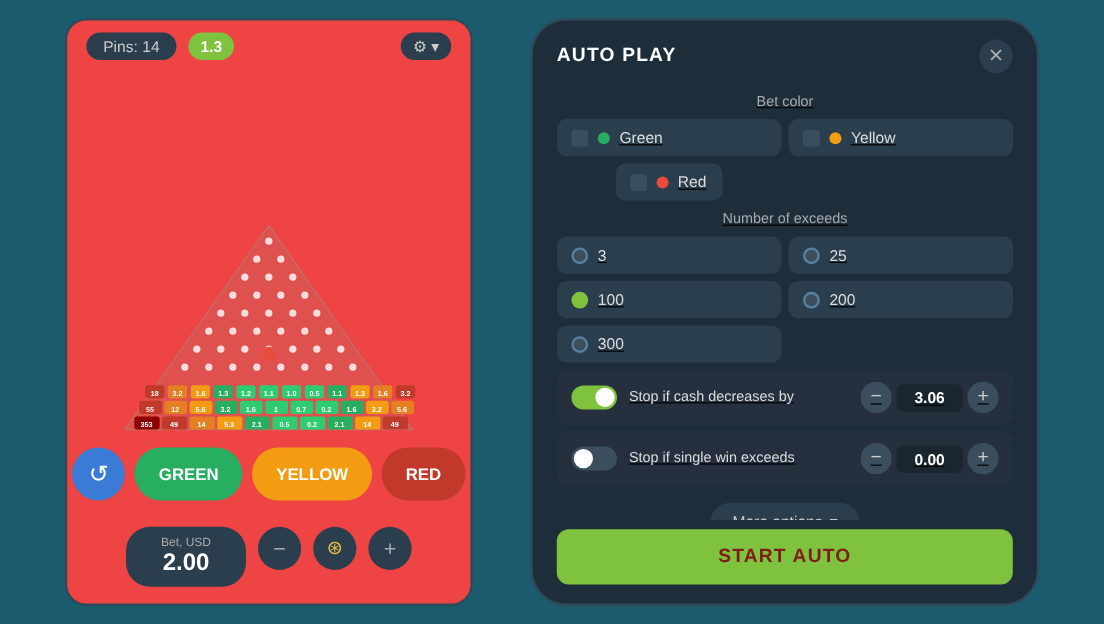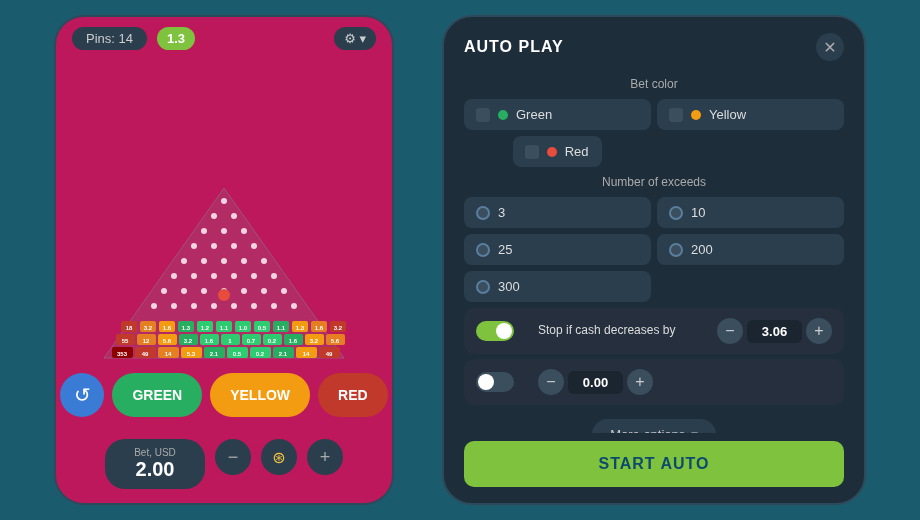--- a/index.html
+++ b/index.html
@@ -20,22 +20,22 @@
       height: 520px;
       align-items: center;
       justify-content: space-around;
       padding: 20px 30px;
     }
 
     
     .phone-left {
       width: 340px;
       height: 490px;
-      background: #be185d;
-      border-radius: 30px;
+      background: #ef4444;
+      border-radius: 18px;
       border: 2px solid #2e4a5a;
       display: flex;
       flex-direction: column;
       overflow: hidden;
       position: relative;
     }
 
     .phone-header-left {
       display: flex;
       align-items: center;
@@ -204,20 +204,21 @@
       justify-content: center;
       color: #aaa;
       font-size: 16px;
       cursor: pointer;
     }
 
     .autoplay-body {
       flex: 1;
       padding: 0 20px;
       overflow-y: auto;
+      text-decoration: underline;
     }
 
     .section-label {
       text-align: center;
       color: #aaa;
       font-size: 12px;
       margin: 8px 0;
     }
 
     .bet-color-grid {
@@ -303,21 +304,21 @@
       font-size: 13px;
     }
 
     .stop-row {
       display: flex;
       align-items: center;
       background: #252f3e;
       border-radius: 10px;
       padding: 10px 12px;
       margin: 5px 0;
-      gap: 24px;
+      gap: 10px;
     }
 
     .toggle {
       width: 38px;
       height: 20px;
       border-radius: 10px;
       position: relative;
       cursor: pointer;
       flex-shrink: 0;
     }
@@ -386,21 +387,21 @@
       align-items: center;
       gap: 6px;
       margin: 8px auto;
     }
 
     .start-auto-btn {
       background: #7ec23d;
       border-radius: 10px;
       padding: 14px;
       text-align: center;
-      color: #0c4a6e;
+      color: #7f1d1d;
       font-size: 16px;
       font-weight: bold;
       letter-spacing: 1px;
       cursor: pointer;
       margin: 8px 20px 16px;
     }
 
     .triangle-board {
       position: relative;
       width: 260px;
@@ -599,25 +600,25 @@
 
       <div class="section-label">Number of exceeds</div>
 
       <div class="rounds-grid">
         <div class="round-btn">
           <div class="round-radio"></div>
           <span class="round-value">3</span>
         </div>
         <div class="round-btn">
           <div class="round-radio"></div>
-          <span class="round-value">10</span>
+          <span class="round-value">25</span>
         </div>
         <div class="round-btn">
-          <div class="round-radio"></div>
-          <span class="round-value">25</span>
+          <div class="round-radio active"></div>
+          <span class="round-value">100</span>
         </div>
         <div class="round-btn">
           <div class="round-radio"></div>
           <span class="round-value">200</span>
         </div>
         <div class="round-btn">
           <div class="round-radio"></div>
           <span class="round-value">300</span>
         </div>
       </div>
@@ -631,20 +632,21 @@
           <div class="val-btn">−</div>
           <div class="val-display">3.06</div>
           <div class="val-btn">+</div>
         </div>
       </div>
 
       <div class="stop-row">
         <div class="toggle off">
           <div class="toggle-knob"></div>
         </div>
+        <div class="stop-label">Stop if single win exceeds</div>
         <div class="value-control">
           <div class="val-btn">−</div>
           <div class="val-display">0.00</div>
           <div class="val-btn">+</div>
         </div>
       </div>
 
       <div style="display:flex; justify-content:center; margin:6px 0;">
         <div class="more-options-btn">
           <span>More options</span>

